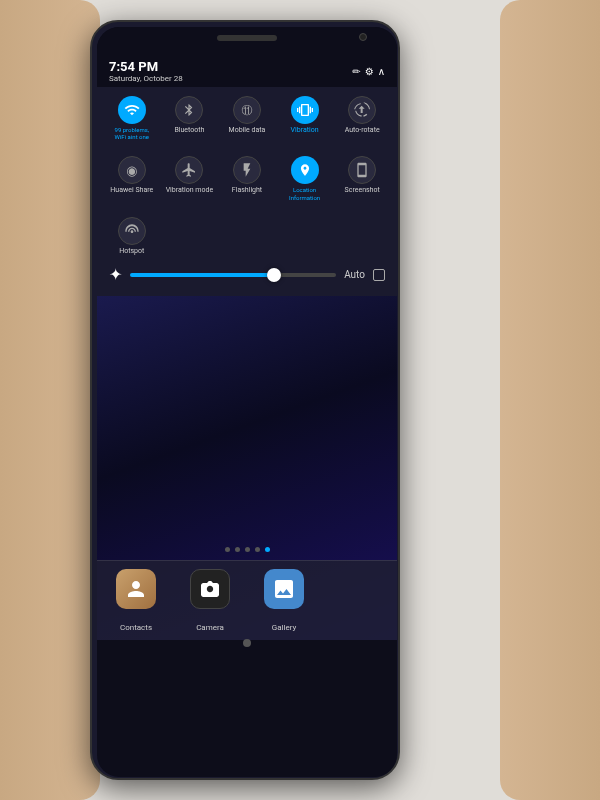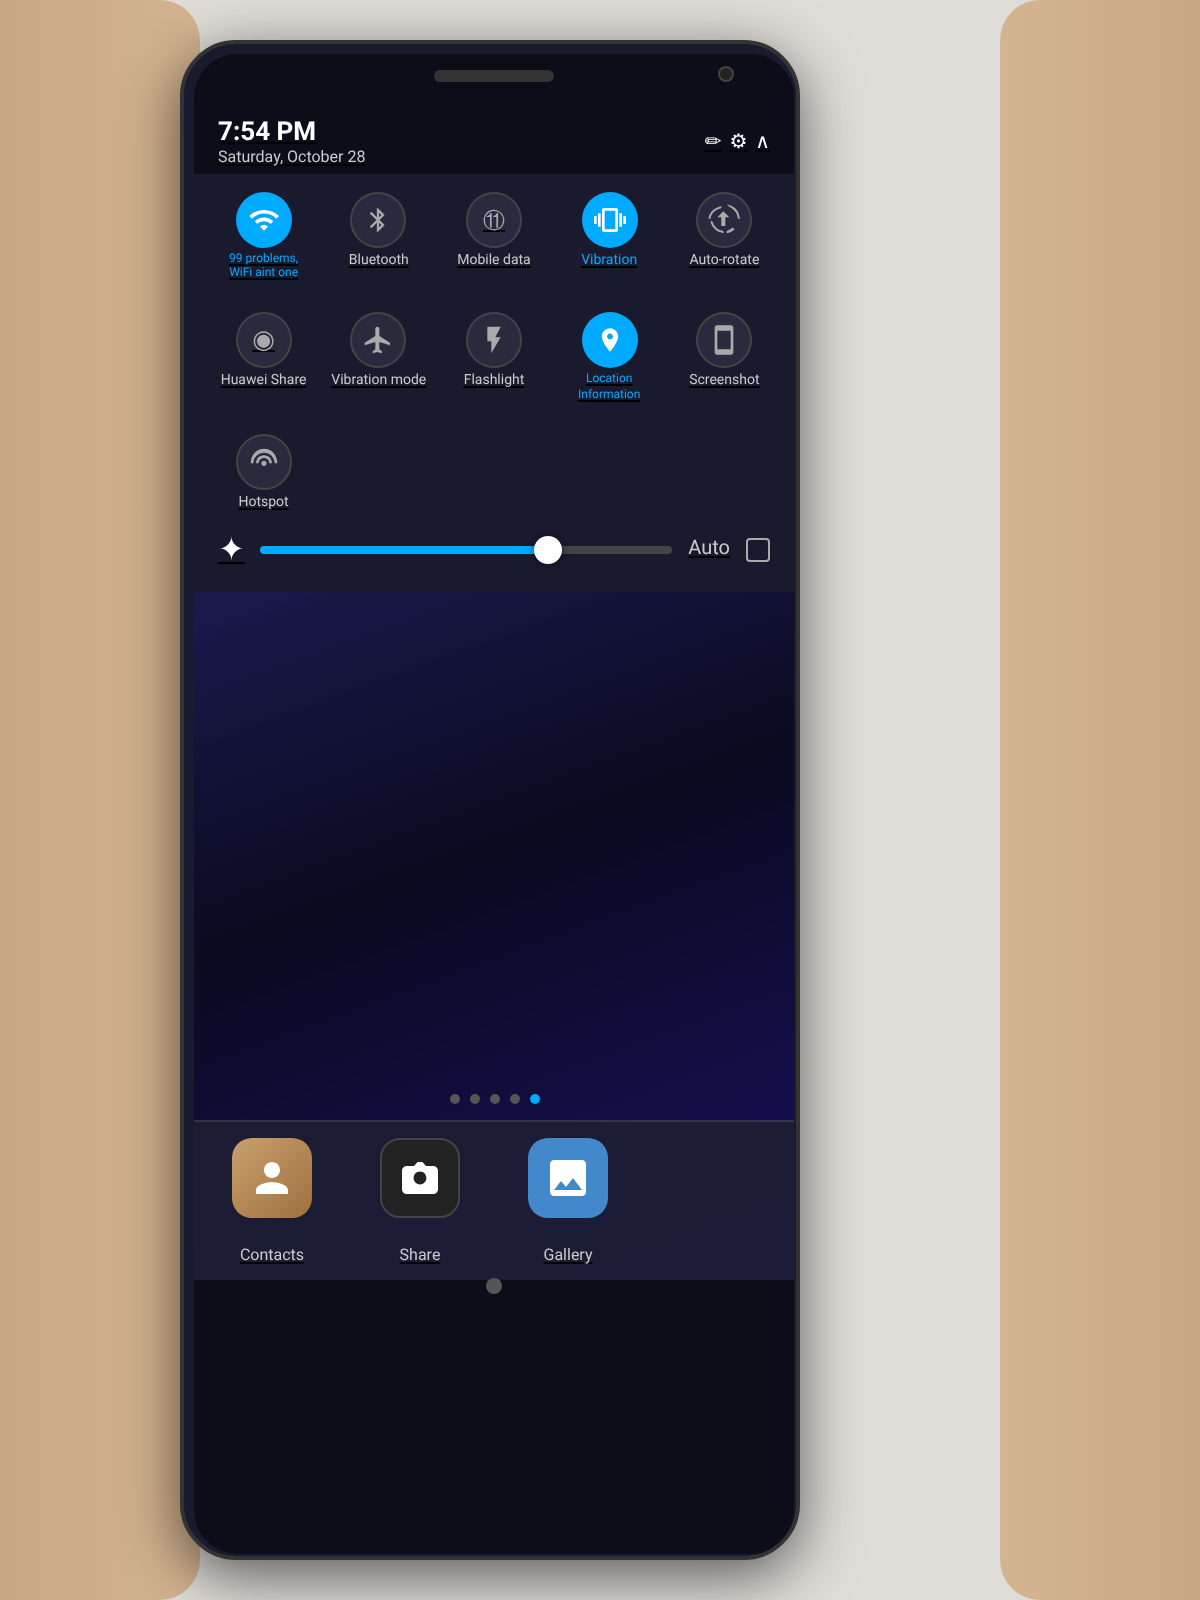--- a/index.html
+++ b/index.html
@@ -59,21 +59,20 @@
     
     .screen {
       position: absolute;
       left: 5px;
       top: 5px;
       width: 300px;
       height: 750px;
       background: #0d0d1a;
       border-radius: 22px;
       overflow: hidden;
-      text-decoration: underline;
     }
 
     
     .top-bar {
       width: 100%;
       height: 28px;
       background: #0d0d1a;
       display: flex;
       align-items: center;
       justify-content: center;
@@ -487,21 +486,21 @@
           <span class="dock-label">Contacts</span>
         </div>
 
 
         <div class="dock-item">
           <div class="dock-icon icon-camera">
             <svg width="24" height="24" viewBox="0 0 24 24" fill="white">
               <path d="M12 15.2c-1.77 0-3.2-1.43-3.2-3.2s1.43-3.2 3.2-3.2 3.2 1.43 3.2 3.2-1.43 3.2-3.2 3.2zm6.6-9.2H15l-1.83-2H10.83L9 6H5.4C4.08 6 3 7.08 3 8.4V17.6C3 18.92 4.08 20 5.4 20H18.6C19.92 20 21 18.92 21 17.6V8.4C21 7.08 19.92 6 18.6 6z"></path>
             </svg>
           </div>
-          <span class="dock-label">Share</span>
+          <span class="dock-label">Camera</span>
         </div>
 
         <div class="dock-item">
           <div class="dock-icon icon-gallery">
             <svg width="24" height="24" viewBox="0 0 24 24" fill="white">
               <path d="M21 19V5c0-1.1-.9-2-2-2H5c-1.1 0-2 .9-2 2v14c0 1.1.9 2 2 2h14c1.1 0 2-.9 2-2zM8.5 13.5l2.5 3.01L14.5 12l4.5 6H5l3.5-4.5z"></path>
             </svg>
           </div>
           <span class="dock-label">Gallery</span>
         </div>

